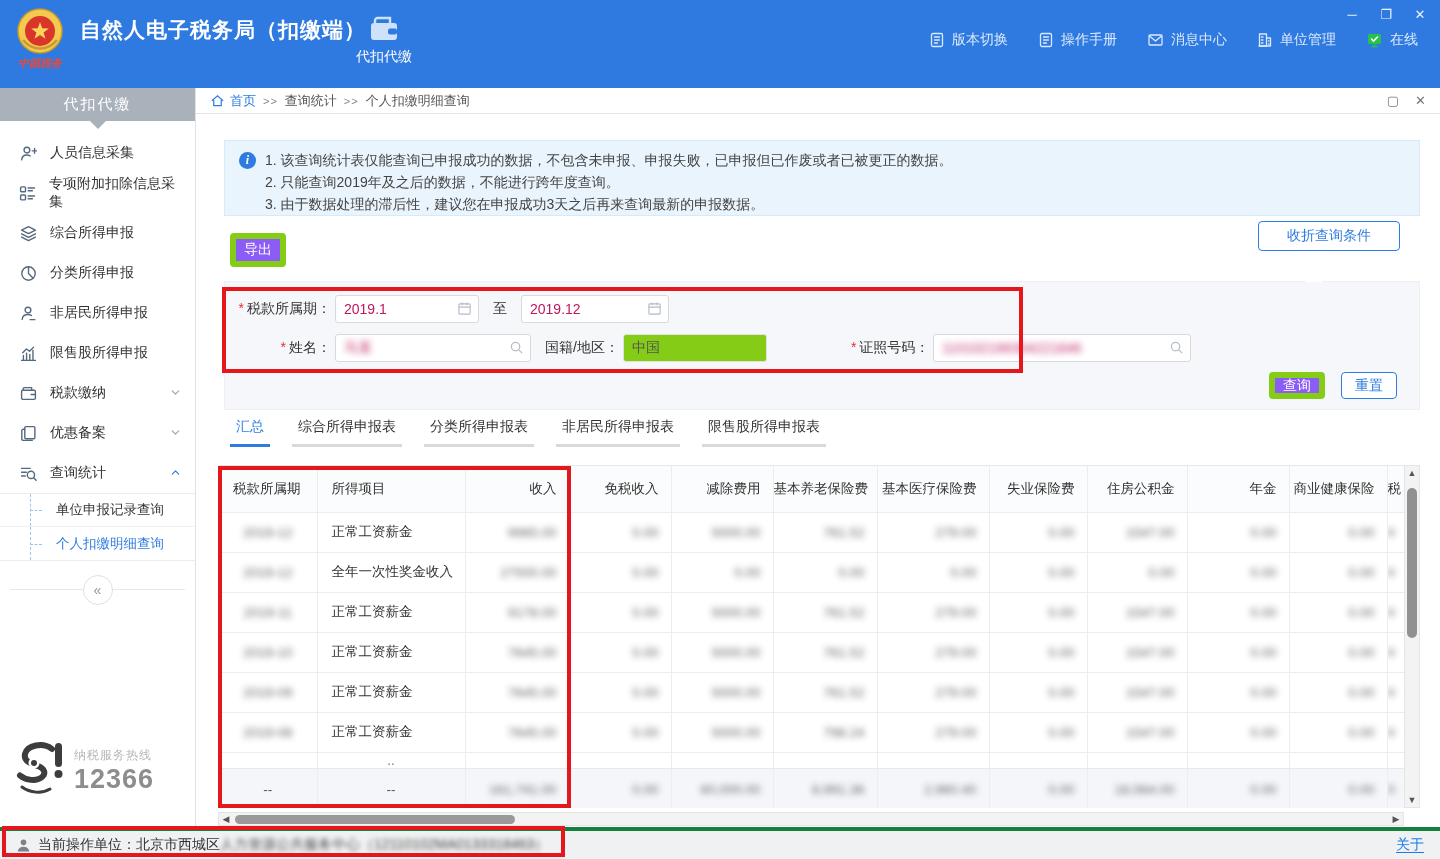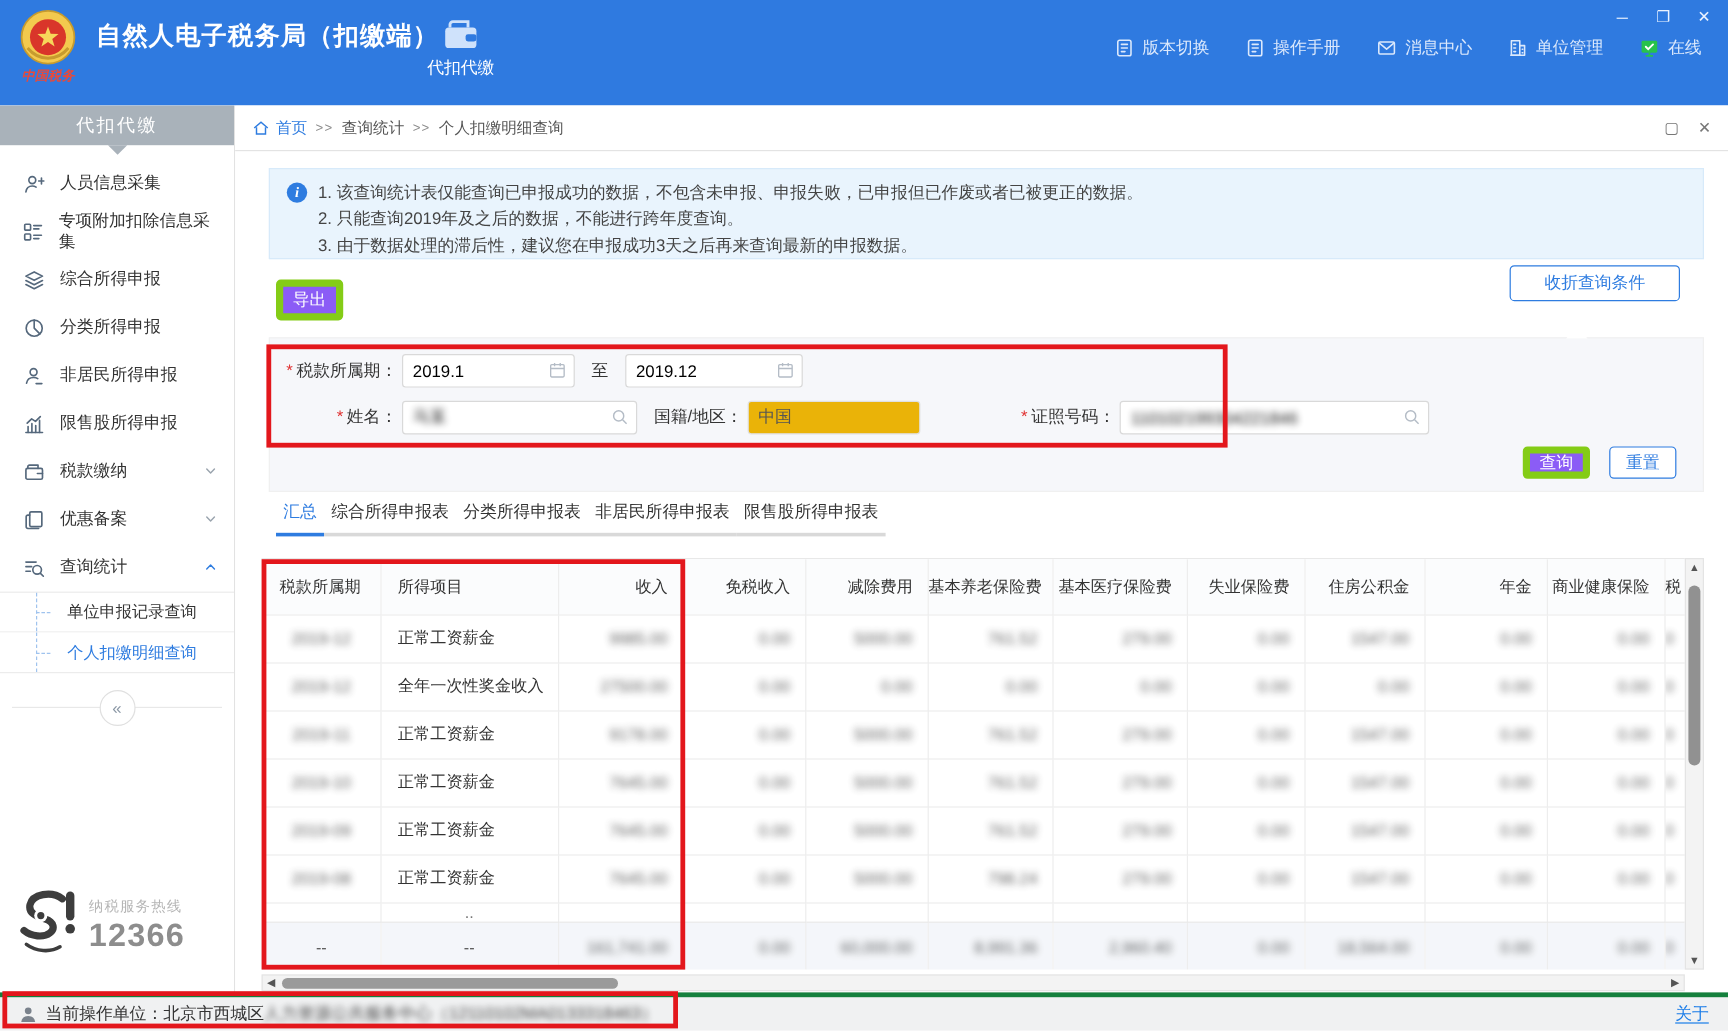--- a/index.html
+++ b/index.html
@@ -39,21 +39,21 @@
   .s-sub-item.active{color:#2e7ce0}
   .collapse-row{position:relative;margin-top:14px;height:30px}
   .collapse-row .line{position:absolute;left:10px;right:10px;top:14px;border-top:1px solid #e8e8e8}
   .collapse-btn{position:absolute;left:50%;top:0;margin-left:-15px;width:30px;height:30px;border-radius:50%;background:#fff;border:1px solid #e0e0e0;color:#8a97a5;font-size:14px;display:flex;align-items:center;justify-content:center;cursor:pointer}
   .hotline{position:absolute;left:12px;bottom:28px;display:flex;align-items:center;gap:8px}
   .hotline-texts .t1{font-size:12px;color:#b5b5b5;letter-spacing:1px}
   .hotline-texts .t2{font-size:27px;color:#8d8d8d;font-weight:bold;letter-spacing:1px}
 
   
   .main{position:absolute;left:196px;top:88px;width:1244px;height:739px;background:#fff}
-  .crumb-bar{height:38px;border-bottom:1px solid #e3e3e3;display:flex;align-items:center;padding:0 14px;background:#fff}
+  .crumb-bar{height:26px;border-bottom:1px solid #e3e3e3;display:flex;align-items:center;padding:0 14px;background:#fff}
   .crumb{display:flex;align-items:center;gap:7px;font-size:13px;color:#555}
   .crumb .home{color:#2e7ce0;cursor:pointer;display:flex;align-items:center;gap:5px}
   .crumb .sep{color:#888;font-size:11px;letter-spacing:1px}
   .crumb-win{margin-left:auto;display:flex;gap:16px;color:#777}
   .crumb-win span{cursor:pointer;font-size:13px}
 
   .notice{position:absolute;left:28px;top:52px;width:1196px;height:76px;background:#e9f4fd;border:1px solid #d7eafa;padding:8px 14px 8px 40px;color:#444;font-size:14px}
   .notice-line{line-height:20px;margin-bottom:0;padding:1px 0}
   .info-ic{position:absolute;left:14px;top:11px;width:17px;height:17px;border-radius:50%;background:#2e7ce0;color:#fff;font-size:12px;font-weight:bold;display:flex;align-items:center;justify-content:center;font-family:"Liberation Serif",serif;font-style:italic}
 
@@ -61,27 +61,27 @@
   .btn-primary{background:#8b5cf6;color:#fff;border:6px solid #84cc16}
   .btn-outline{background:#fff;color:#2e7ce0;border:1px solid #2e7ce0}
   .export-btn{position:absolute;left:34px;top:145px;width:56px;height:34px}
   .collapse-q-btn{position:absolute;right:40px;top:133px;width:142px;height:30px;border-radius:4px}
 
   .filter-panel{position:absolute;left:28px;top:193px;width:1196px;height:129px;background:#f6f7fa;border:1px solid #f0f0f0}
   .filter-panel .notch{position:absolute;right:96px;top:-9px;width:0;height:0;border:9px solid transparent;border-bottom-color:#fff;border-top:none}
   .f-row{position:absolute;left:0;height:28px;display:flex;align-items:center}
   .f-label{font-size:14px;color:#333;text-align:right}
   .req:before{content:"*";color:#e03131;margin-right:3px}
-  .f-input{position:relative;background:#fff;border:1px solid #d9d9d9;border-radius:3px;height:28px;display:flex;align-items:center;padding:0 26px 0 8px;font-size:14px;color:#000000}
-  .f-input.disabled{background:#eab308;border-color:#e0e0e0;color:#555;padding-right:8px}
+  .f-input{position:relative;background:#fff;border:1px solid #d9d9d9;border-radius:3px;height:28px;display:flex;align-items:center;padding:0 26px 0 8px;font-size:14px;color:#be185d}
+  .f-input.disabled{background:#84cc16;border-color:#e0e0e0;color:#555;padding-right:8px}
   .f-input .fi-icon{position:absolute;right:6px;top:5px;color:#b4bcc6}
   .query-btns{position:absolute;right:22px;bottom:10px;display:flex;gap:16px}
   .query-btns .btn{width:56px;height:27px}
 
-  .tabs{position:absolute;left:34px;top:330px;display:flex;}
+  .tabs{position:absolute;left:34px;top:330px;display:flex;gap:22px}
   .tab{padding:0 6px 8px 6px;font-size:14px;color:#333;border-bottom:3px solid #d9d9d9;cursor:pointer}
   .tab.active{color:#2e7ce0;border-bottom-color:#2e7ce0}
 
   
   .tbl-wrap{position:absolute;left:22px;top:377px;width:1186px;height:343px;overflow:hidden;border-top:1px solid #e8e8e8;border-left:1px solid #eee}
   table{border-collapse:collapse;table-layout:fixed;width:1186px;font-size:13.5px}
   th,td{border-right:1px solid #ededed;border-bottom:1px solid #ededed;overflow:hidden;white-space:nowrap}
   thead th{height:46px;background:#fbfcfd;font-weight:normal;color:#333;font-size:13.5px}
   tbody td{height:40px;background:#fff;color:#555}
   tr.partial td{height:14px;color:#777;border-bottom:1px solid #e8e8e8}

